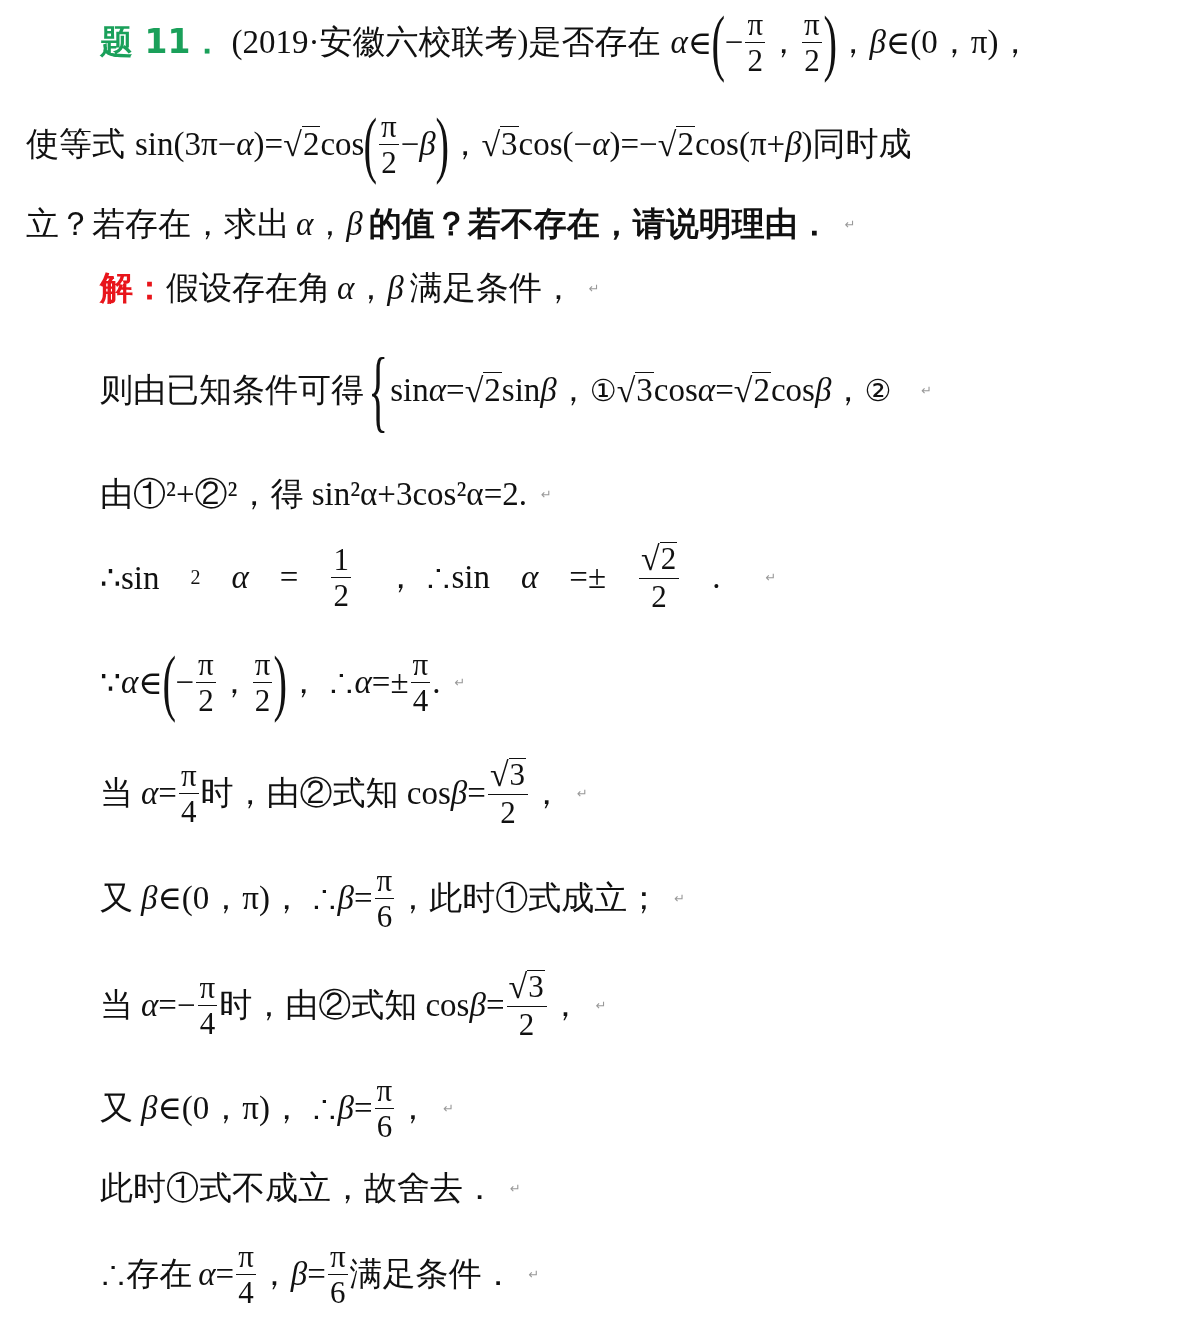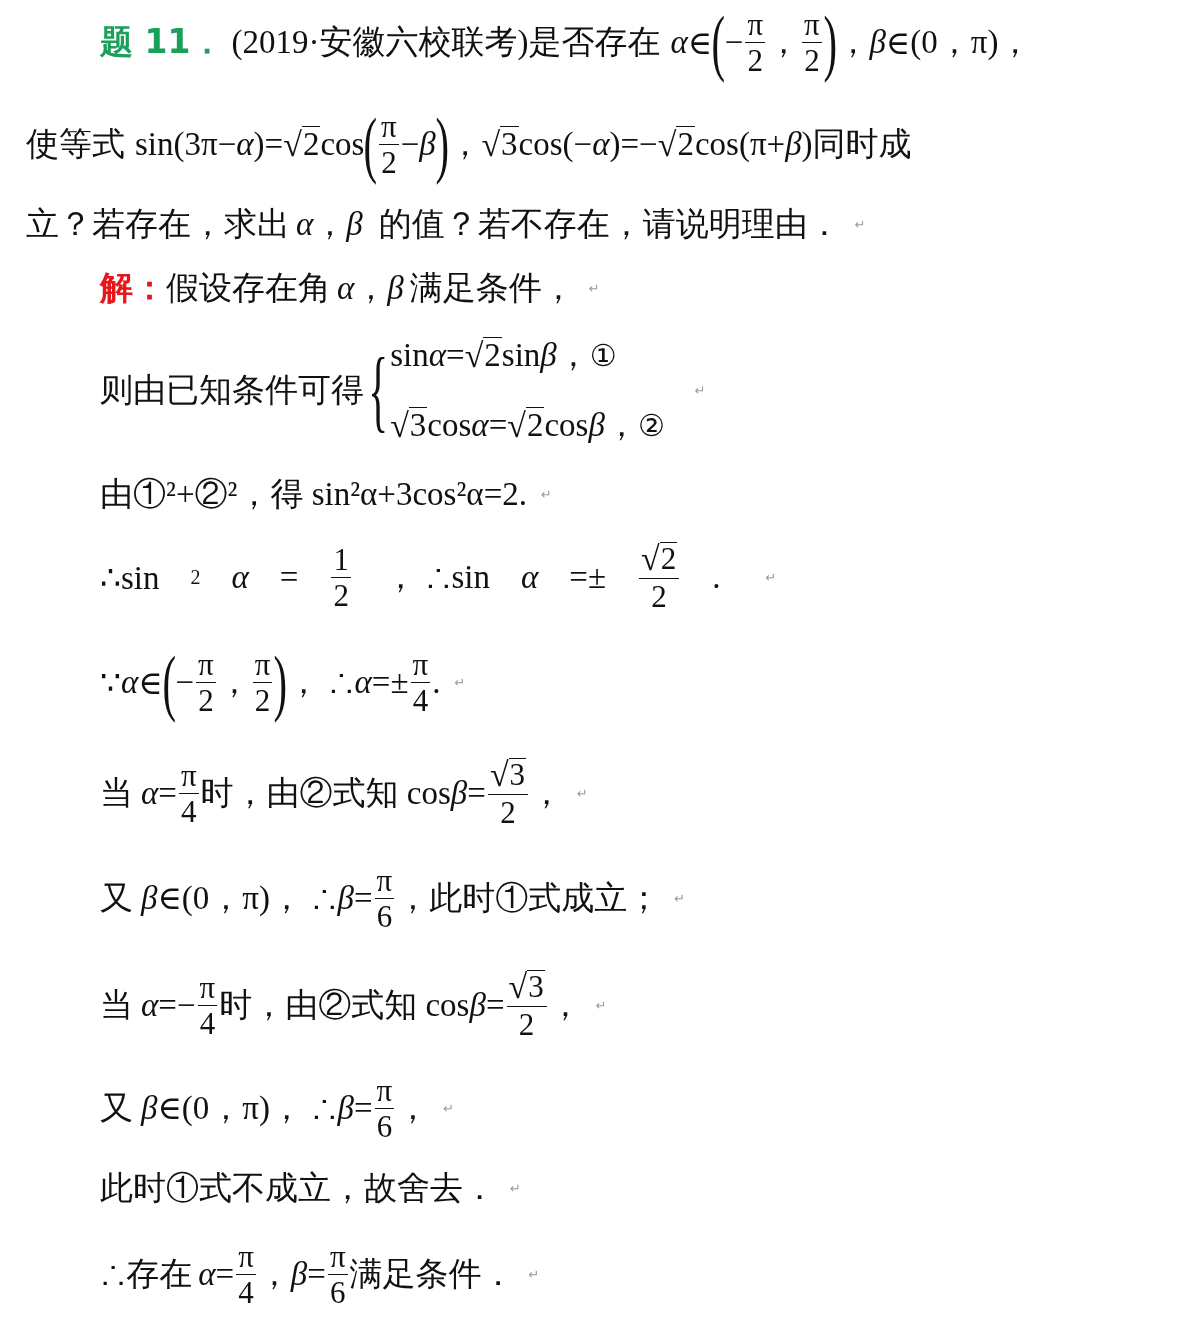--- a/index.html
+++ b/index.html
@@ -21,21 +21,21 @@
   }
   .frac .num { padding: 0 2px 2px 2px; border-bottom: 1.5px solid #111; font-size: 31px; }
   .frac .den { padding-top: 2px; font-size: 31px; }
   .sqrt { display: inline-flex; align-items: flex-end; }
   .sqrt .rad { font-size: 34px; line-height: 1; }
   .sqrt .arg { border-top: 1.5px solid #111; line-height: 1.05; padding: 0 1px; }
   .bigparen { font-size: 74px; line-height: 1; font-weight: 200; transform: scaleX(0.55); display: inline-block; margin: 0 -6px; }
   .sup { font-size: 20px; vertical-align: 12px; }
   .para-mark { font-family: "DejaVu Sans", sans-serif; font-size: 13px; color: #999; margin-left: 14px; }
   .brace { font-size: 92px; line-height: 1; font-weight: 100; transform: scaleX(0.45); display: inline-block; margin: 0 -10px 0 -8px; }
-  .system { display: inline-flex; flex-direction: column; gap: 12px; }
+  .system { display: inline-flex; flex-direction: row; }
   .system > div { display: flex; align-items: center; height: 58px; }
   .circ { font-family: "DejaVu Sans", sans-serif; font-size: 30px; }
 </style>
 </head>
 <body>
 
 <div class="line" style="left:100px; top:2px; height:80px;">
   <span class="green">题 11．</span>
   <span style="margin-left:8px;">(2019·安徽六校联考)</span>
   <span>是否存在</span>
@@ -93,21 +93,21 @@
   <span class="it">β</span>
   <span>)</span>
   <span>同时成</span>
 </div>
 
 <div class="line" style="left:26px; top:200px; height:48px;">
   <span>立？若存在，求出</span>
   <span class="it" style="margin-left:6px;">α</span>
   <span>，</span>
   <span class="it">β</span>
-  <span style="margin-left:16px;">的值？若不存在，请说明理由．</span>
+  <span style="margin-left:6px;font-weight:bold;">的值？若不存在，请说明理由．</span>
   <span class="para-mark">↵</span>
 </div>
 
 <div class="line" style="left:100px; top:264px; height:48px;">
   <span class="red">解：</span>
   <span>假设存在角</span>
   <span class="it" style="margin-left:6px;">α</span>
   <span>，</span>
   <span class="it">β</span>
   <span style="margin-left:6px;">满足条件，</span>

